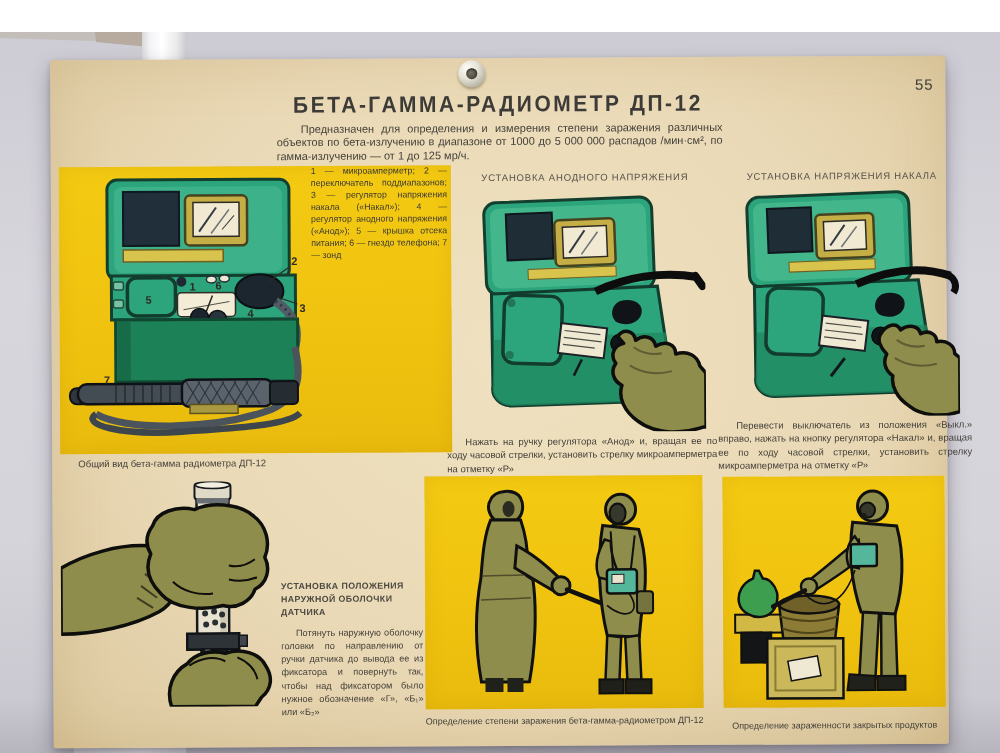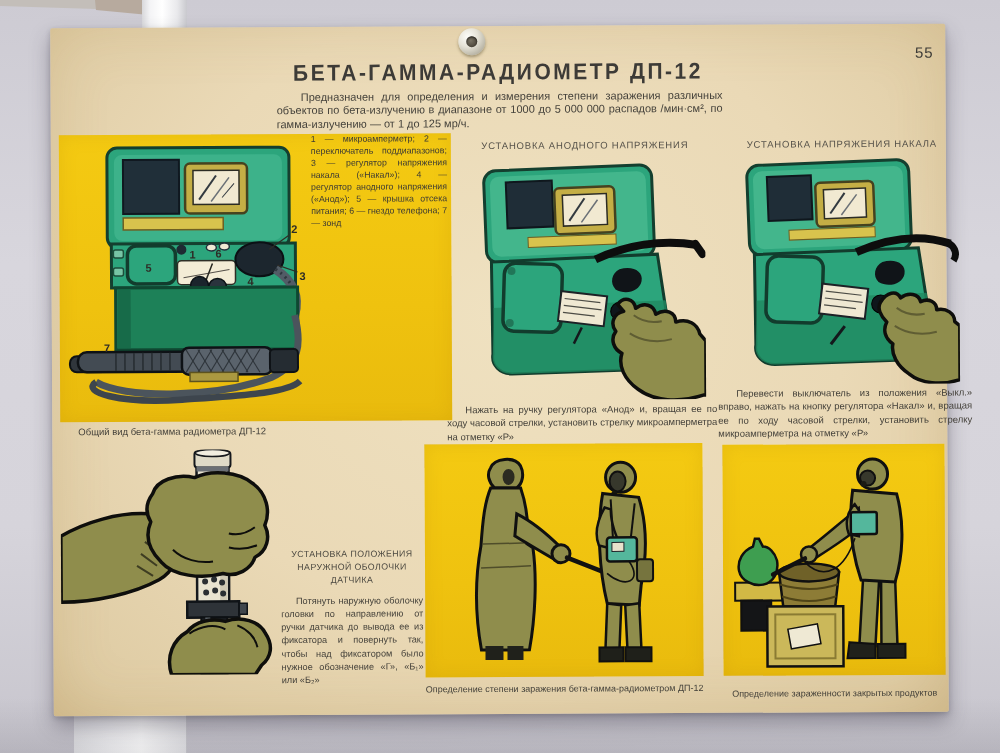--- a/index.html
+++ b/index.html
@@ -1,18 +1,18 @@
 <!DOCTYPE html>
 <html><head>
 <meta charset="utf-8">
 <style>
   html,body{margin:0;padding:0;}
   body{width:1000px;height:753px;overflow:hidden;position:relative;
        font-family:"Liberation Sans",sans-serif;}
-  .scene{position:absolute;inset:0;background:linear-gradient(180deg,#cdcbd3 0%,#d8d6dd 35%,#d6d4db 70%,#c7c5cd 100%);}
+  .scene{position:absolute;inset:0;background:linear-gradient(180deg,#cdcbd3 0%,#d8d6dd 35%,#d6d4db 70%,#c7c5cd 100%);margin-top:32px;}
   .wall-shade-tl{position:absolute;left:0;top:0;width:160px;height:20px;
        background:#b7aa9e;clip-path:polygon(95px 0,163px 0,149px 15px,96px 10px);}
   .wall-shade-tl2{position:absolute;left:0;top:0;width:120px;height:14px;
        background:#c3beb9;clip-path:polygon(0 0,96px 0,96px 9px,0 6px);}
   .door-frame{position:absolute;left:142px;top:0;width:45px;height:753px;
        background:linear-gradient(90deg,#d8d8db 0,#f4f4f6 18%,#ffffff 45%,#e9e9ec 78%,#c9c9ce 100%);}
   .baseboard{position:absolute;left:74px;top:686px;width:112px;height:67px;
        background:linear-gradient(90deg,#e3e3e6 0,#f2f2f4 30%,#ffffff 60%,#e6e6e9 100%);
        border-top:2px solid #c2c2c8;}
   .floor-shadow{position:absolute;left:0;bottom:0;width:100%;height:55px;
@@ -51,21 +51,21 @@
   .caption-a{position:absolute;left:26px;top:398px;width:270px;
        font-size:9.5px;color:#45423b;}
   .col-heading{position:absolute;font-size:9.5px;letter-spacing:0.8px;color:#56524a;
        text-align:center;white-space:nowrap;}
   .h-anode{left:398px;top:114px;width:272px;}
   .h-filament{left:668px;top:114px;width:246px;}
   .caption{font-size:9.5px;line-height:1.42;color:#44413a;text-align:justify;text-indent:1.9em;position:absolute;}
   .cap-anode{left:395px;top:377px;width:270px;}
   .cap-filament{left:666px;top:362px;width:254px;}
   .sheath{position:absolute;left:228px;top:521px;width:142px;color:#44413a;}
-  .sheath .sh-head{font-size:8.8px;letter-spacing:0.4px;text-align:center;line-height:1.45;color:#4c4941;}
+  .sheath .sh-head{font-size:8.8px;letter-spacing:0.4px;line-height:1.45;color:#4c4941;font-weight:bold;}
   .sheath .sh-body{margin-top:9px;font-size:9.2px;line-height:1.42;text-align:justify;text-indent:1.6em;}
   .cap-bottom{position:absolute;font-size:9px;color:#44413a;text-align:center;}
   .cap-measure{left:356px;top:658px;width:310px;}
   .cap-products{left:652px;top:664px;width:258px;}
   svg text{font-family:"Liberation Sans",sans-serif;}
 </style>
 </head>
 <body>
 
 <div class="scene">

